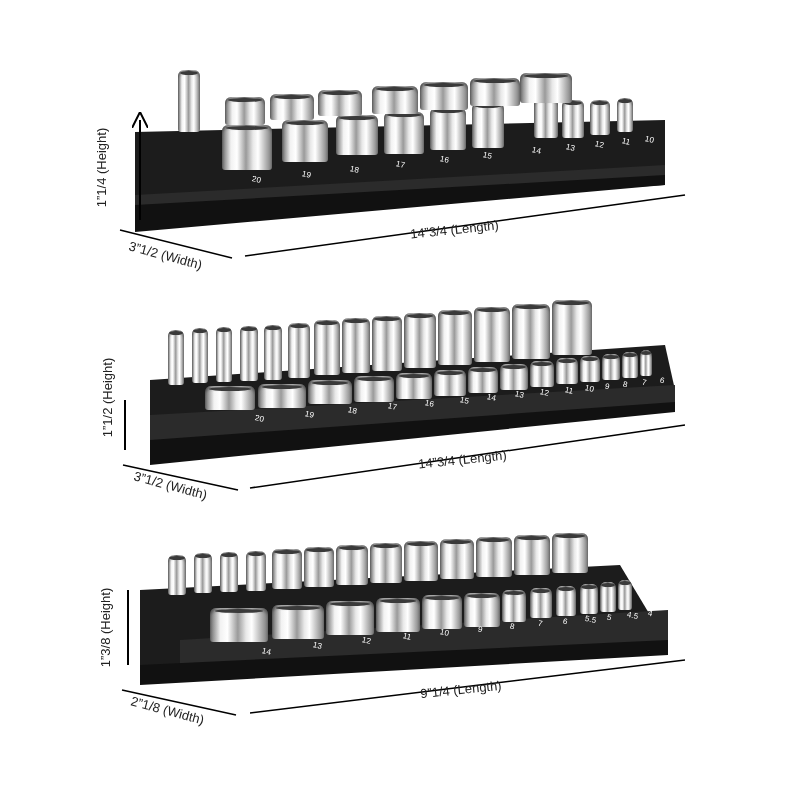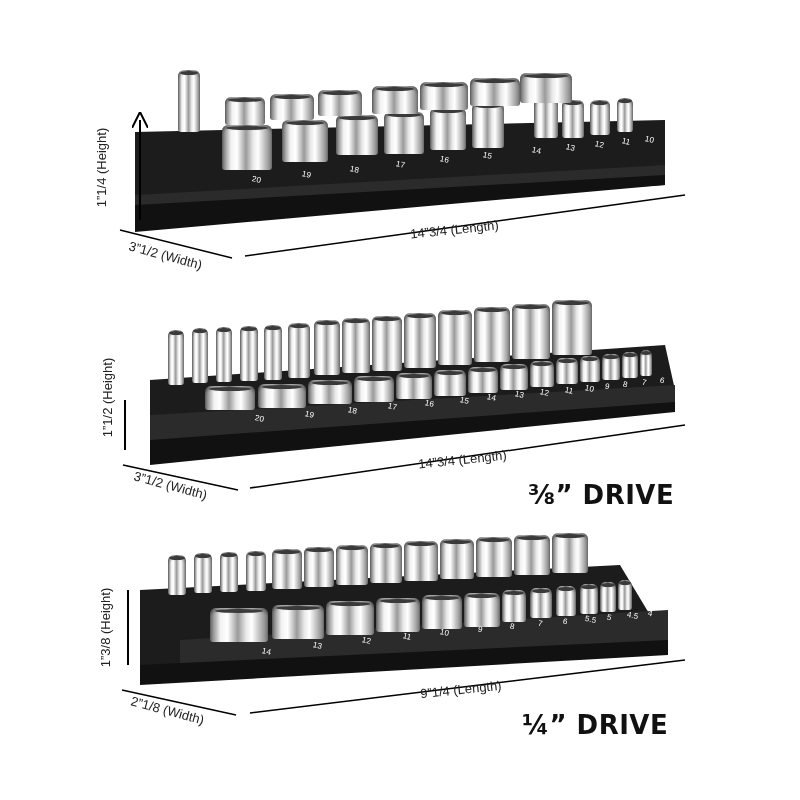--- a/index.html
+++ b/index.html
@@ -113,21 +113,20 @@
   <div class="lbl" style="left:540px;top:98px;">12</div>
   <div class="lbl" style="left:565px;top:96px;">11</div>
   <div class="lbl" style="left:585px;top:94px;">10</div>
   <div class="lbl" style="left:605px;top:92px;">9</div>
   <div class="lbl" style="left:623px;top:90px;">8</div>
   <div class="lbl" style="left:642px;top:88px;">7</div>
   <div class="lbl" style="left:660px;top:86px;">6</div>
   <div class="dim" style="left:68px;top:100px;transform:rotate(-90deg);">1”1/2 (Height)</div>
   <div class="dim" style="left:133px;top:188px;transform:rotate(15deg);">3”1/2 (Width)</div>
   <div class="dim" style="left:418px;top:162px;transform:rotate(-6deg);">14”3/4 (Length)</div>
-  <div class="drive" style="left:528px;top:190px;">⅜” DRIVE</div>
 </div>
 
 <div class="panel" style="top:535px;height:265px;">
   <svg width="800" height="265">
     <polygon points="140,55 620,30 668,110 140,140" fill="#1c1c1c"></polygon>
     <polygon points="180,105 668,75 668,110 180,145" fill="#2b2b2b"></polygon>
     <polygon points="140,130 668,105 668,120 140,150" fill="#111"></polygon>
     <line x1="128" y1="55" x2="128" y2="130" stroke="#000" stroke-width="2"></line>
     <line x1="122" y1="155" x2="236" y2="180" stroke="#000" stroke-width="1.5"></line>
     <line x1="250" y1="178" x2="685" y2="125" stroke="#000" stroke-width="1.5"></line>
@@ -166,14 +165,13 @@
   <div class="lbl" style="left:510px;top:87px;">8</div>
   <div class="lbl" style="left:538px;top:84px;">7</div>
   <div class="lbl" style="left:563px;top:82px;">6</div>
   <div class="lbl" style="left:585px;top:80px;">5.5</div>
   <div class="lbl" style="left:607px;top:78px;">5</div>
   <div class="lbl" style="left:627px;top:76px;">4.5</div>
   <div class="lbl" style="left:648px;top:74px;">4</div>
   <div class="dim" style="left:66px;top:85px;transform:rotate(-90deg);">1”3/8 (Height)</div>
   <div class="dim" style="left:130px;top:168px;transform:rotate(15deg);">2”1/8 (Width)</div>
   <div class="dim" style="left:420px;top:147px;transform:rotate(-6deg);">9”1/4 (Length)</div>
-  <div class="drive" style="left:522px;top:175px;">¼” DRIVE</div>
 </div>
 
 </body></html>

